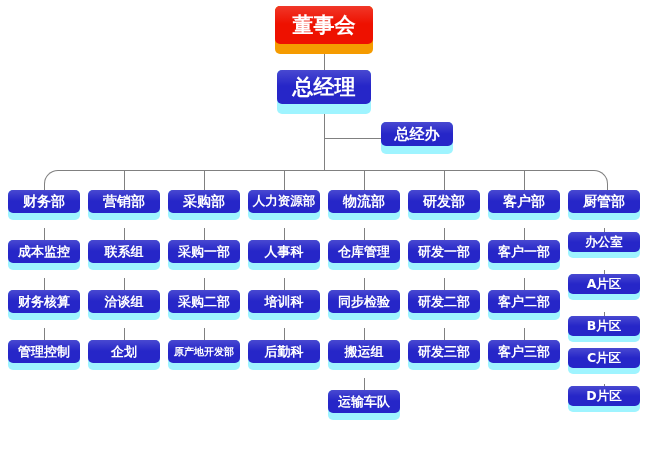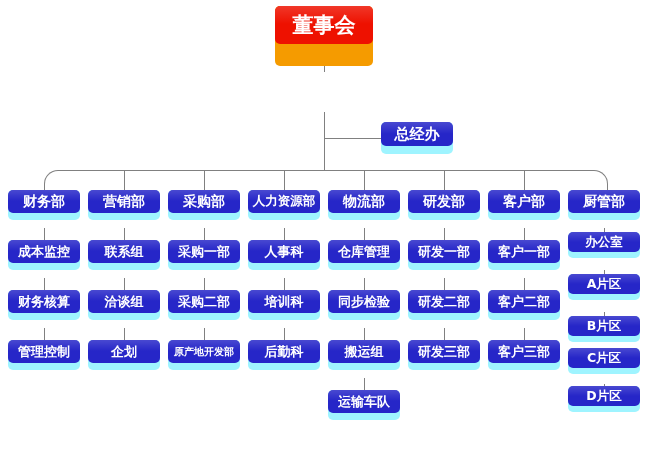--- a/index.html
+++ b/index.html
@@ -114,27 +114,33 @@
   <div class="line vline" style="left:524px;top:228px;height:18px;"></div>
   <div class="line vline" style="left:524px;top:278px;height:18px;"></div>
   <div class="line vline" style="left:524px;top:328px;height:18px;"></div>
 
   <div class="line vline" style="left:604px;top:228px;height:10px;"></div>
   <div class="line vline" style="left:604px;top:270px;height:10px;"></div>
   <div class="line vline" style="left:604px;top:312px;height:10px;"></div>
   <div class="line vline" style="left:604px;top:354px;height:10px;"></div>
   <div class="line vline" style="left:604px;top:384px;height:10px;"></div>
 
-  <div class="node board sz-big" style="left:275px;top:6px;width:98px;height:60px;">
+  <div class="node board sz-big" style="left:275px;top:6px;width:98px;height:48px;">
     <div class="base"></div>
     <div class="body" style="height:38px;">
       <span>董事会</span>
     </div>
   </div>
 
+  <div class="node sz-big" style="left:277px;top:70px;width:94px;height:44px;">
+    <div class="base"></div>
+    <div class="body" style="height:34px;">
+      <span>总经理</span>
+    </div>
+  </div>
 
   <div class="node sz-mid" style="left:381px;top:122px;width:72px;height:32px;">
     <div class="base"></div>
     <div class="body" style="height:24px;">
       <span>总经办</span>
     </div>
   </div>
 
   <div class="node sz-dept" style="left:8px;top:190px;width:72px;height:30px;">
     <div class="base"></div>

